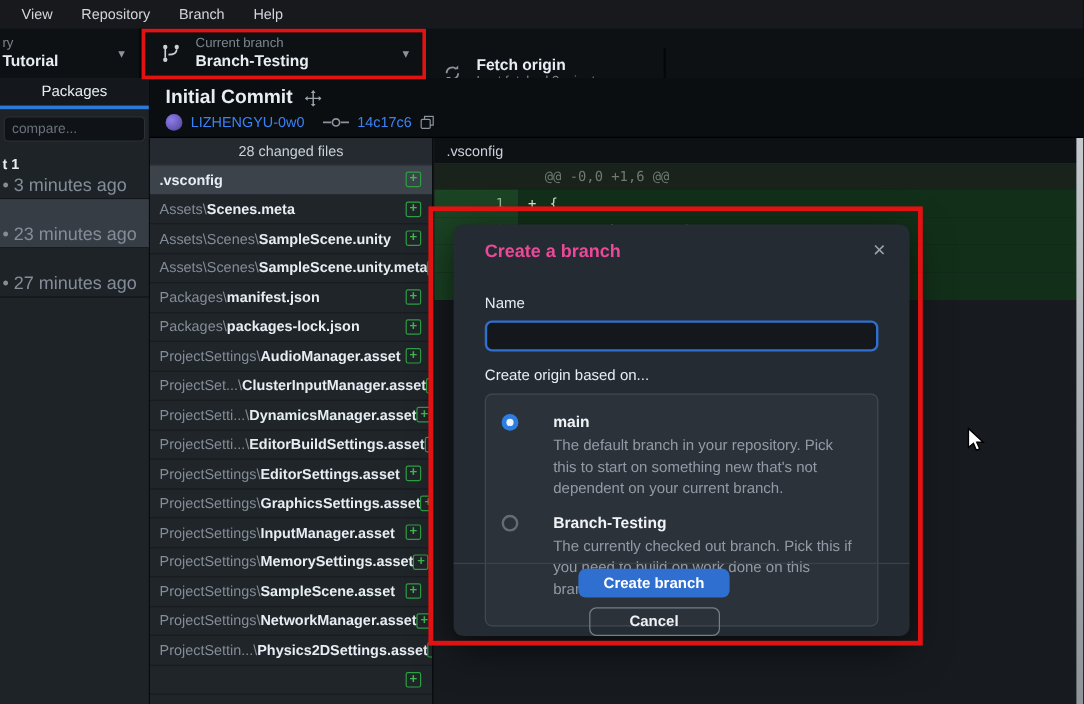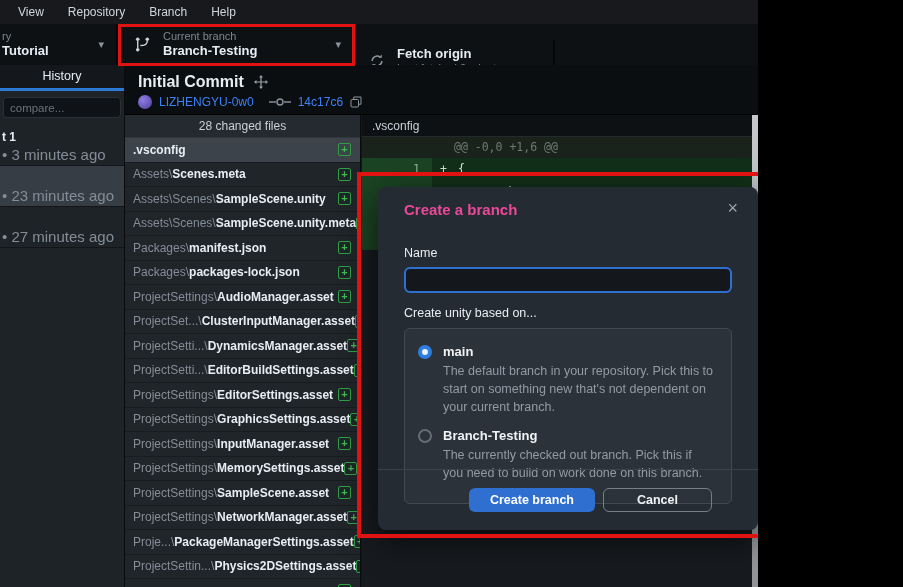--- a/index.html
+++ b/index.html
@@ -1,17 +1,17 @@
 <!DOCTYPE html>
 <html><head>
 <meta charset="utf-8">
 <style>
   * { margin:0; padding:0; box-sizing:border-box; }
   body { background:#000; font-family:"Liberation Sans", sans-serif; }
-  .window { position:relative; width:758px; height:587px; background:#14181c; overflow:hidden; color:#e6edf3; }
+  .window { position:relative; width:903px; height:587px; background:#14181c; overflow:hidden; color:#e6edf3; }
 
   
   .menubar { position:absolute; top:0; left:0; right:0; height:24px; background:#17191d; display:flex; align-items:center; padding-left:6px; }
   .menu-item { color:#d2d6da; font-size:12px; padding:0 12px; line-height:24px; }
 
   
   .toolbar { position:absolute; top:24px; left:0; right:0; height:41px; background:#0e1114; display:flex; }
   .tb-sect { display:flex; align-items:center; border-right:2px solid #05070a; height:100%; }
   .tb-repo { width:118px; padding-left:2px; }
   .tb-branch { width:237px; padding-left:16px; }
@@ -65,28 +65,28 @@
   .scrollbar { position:absolute; right:0; top:115px; width:6px; bottom:0; background:linear-gradient(#c5c9cd,#8f9499); z-index:30; }
 
   
   .dialog { position:absolute; left:378px; top:187px; width:380px; height:343px; background:#252b32; border-radius:8px; box-shadow:0 10px 34px rgba(0,0,0,.65); z-index:40; padding:14px 26px 0 26px; }
   .dlg-title { font-size:15px; font-weight:700; color:#ec4899; }
   .dlg-close { position:absolute; right:20px; top:12px; color:#9aa2ab; font-size:18px; line-height:18px; cursor:default; }
   .dlg-label { font-size:12.5px; color:#e6edf3; margin-top:28px; }
   .name-input { width:100%; height:26px; margin-top:7px; background:#14181d; border:2px solid #2e6fd0; border-radius:6px; color:#e6edf3; padding:0 8px; font-family:"Liberation Sans", sans-serif; outline:none; }
   .based-label { font-size:12.5px; color:#e6edf3; margin-top:13px; }
   .radio-box { margin-top:8px; background:#2b323a; border:1px solid #414a54; border-radius:6px; padding:15px 16px 8px 13px; }
-  .radio-option { display:flex; gap:11px; margin-bottom:12px; }
+  .radio-option { display:flex; gap:29px; margin-bottom:12px; }
   .radio { width:14px; height:14px; border-radius:50%; flex:none; margin-top:1px; position:relative; }
   .radio.on { background:#2e7de1; }
   .radio.on::after { content:""; position:absolute; left:4px; top:4px; width:6px; height:6px; border-radius:50%; background:#eef3f8; }
   .radio.off { border:2px solid #646d76; background:transparent; }
   .opt-name { font-size:13px; font-weight:700; color:#f0f3f6; }
   .opt-desc { font-size:12.5px; color:#929ba5; line-height:1.42; margin-top:4px; max-width:300px; }
-  .dlg-footer { position:absolute; left:0; right:0; bottom:0; height:61px; border-top:1px solid #3a424b; display:flex; align-items:center; justify-content:flex-end; gap:8px; padding-right:46px; }
+  .dlg-footer { position:absolute; left:0; right:0; bottom:0; height:61px; border-top:1px solid #3a424b; display:flex; align-items:center; justify-content:flex-end; gap:8px; padding-right:46px;flex-direction:column; }
   .btn { height:24px; border-radius:6px; font-size:12.5px; font-weight:700; font-family:"Liberation Sans", sans-serif; display:flex; align-items:center; }
   .btn-primary { background:#2e6fd0; color:#fff; border:none; padding:0 21px; }
   .btn-cancel { background:transparent; color:#f0f3f6; border:1.5px solid #767f88; padding:0 33px; }
 
   .cursor { position:absolute; left:806px; top:356px; z-index:70; pointer-events:none; }
   svg.icon { display:block; }
 </style>
 </head>
 <body>
 
@@ -132,21 +132,21 @@
       </span>
       <div class="tb-col">
         <span class="tb-main">Fetch origin</span>
         <span class="tb-sub">Last fetched 3 minutes ago</span>
       </div>
     </div>
   </div>
 
   <div class="sidebar">
     <div class="tabbar">
-      <div class="tab">History</div>
+      <div class="tab">Packages</div>
     </div>
     <div class="compare-wrap">
       <input class="compare-input" placeholder="compare..." style="">
     </div>
     <div>
         <div class="commit-item">
           <div class="ci-title">t 1</div>
           <div class="ci-meta">• 3 minutes ago</div>
         </div>
         <div class="commit-item selected">
@@ -267,25 +267,20 @@
           <span class="file-path">ProjectSettings\</span>
           <span class="file-name">SampleScene.asset</span>
           <span class="add-icon">+</span>
         </div>
         <div class="file-row">
           <span class="file-path">ProjectSettings\</span>
           <span class="file-name">NetworkManager.asset</span>
           <span class="add-icon">+</span>
         </div>
         <div class="file-row">
-          <span class="file-path">Proje...\</span>
-          <span class="file-name">PackageManagerSettings.asset</span>
-          <span class="add-icon">+</span>
-        </div>
-        <div class="file-row">
           <span class="file-path">ProjectSettin...\</span>
           <span class="file-name">Physics2DSettings.asset</span>
           <span class="add-icon">+</span>
         </div>
         <div class="file-row">
           <span class="file-path"></span>
           <span class="add-icon">+</span>
         </div>
       </div>
   </div>
@@ -312,21 +307,21 @@
         </div>
       </div>
   </div>
   <div class="scrollbar"></div>
 
   <div class="dialog">
     <div class="dlg-title">Create a branch</div>
     <div class="dlg-close">×</div>
     <div class="dlg-label">Name</div>
     <input class="name-input" value="" style="">
-    <div class="based-label">Create unity based on...</div>
+    <div class="based-label">Create origin based on...</div>
     <div class="radio-box">
         <div class="radio-option">
           <span class="radio on"></span>
           <div>
             <div class="opt-name">main</div>
             <div class="opt-desc">The default branch in your repository. Pick this to start on something new that's not dependent on your current branch.</div>
           </div>
         </div>
         <div class="radio-option">
           <span class="radio off"></span>

